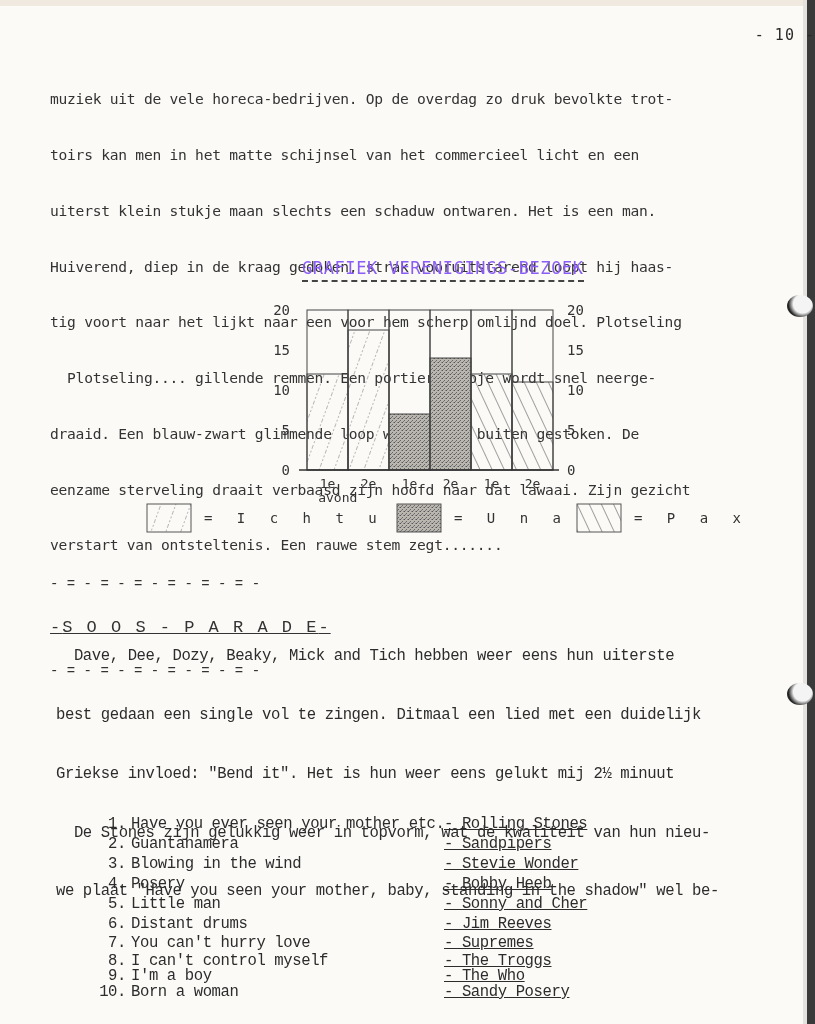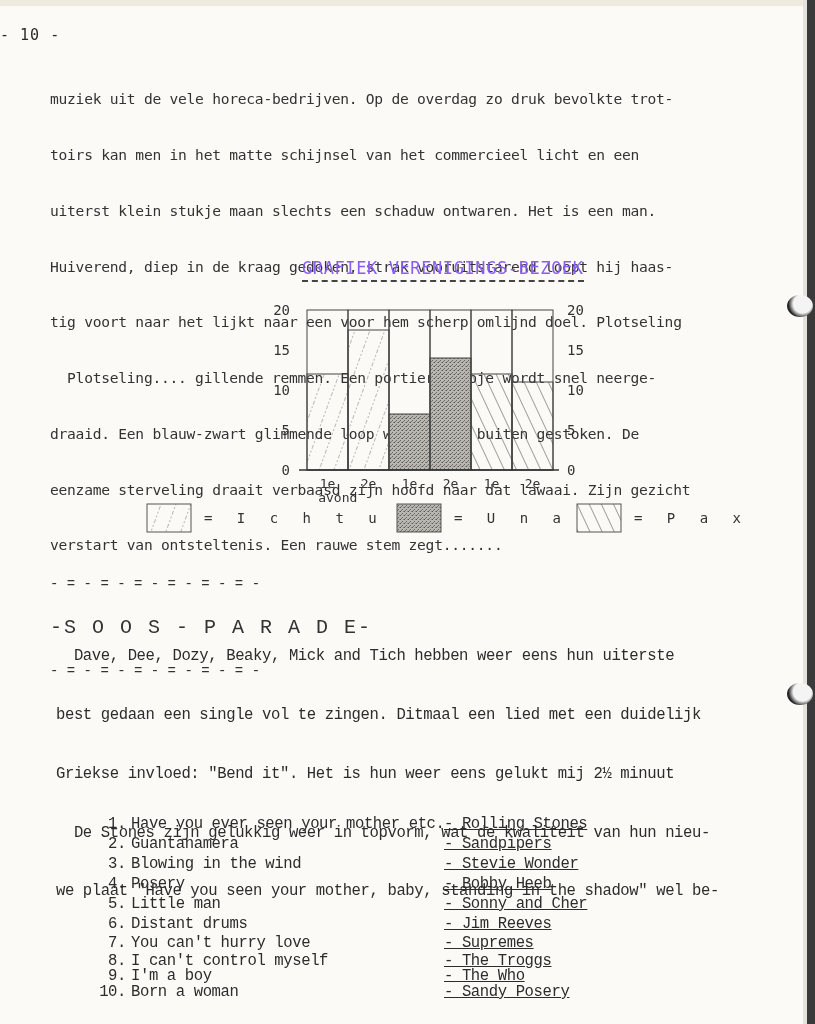--- a/index.html
+++ b/index.html
@@ -17,21 +17,21 @@
     background:#e4e2dd;
   }
   .top-edge { position:absolute; left:0; top:0; width:815px; height:6px; background:#efe9df; }
   .hole {
     position:absolute; right:2px; width:26px; height:22px; border-radius:50%;
     background:radial-gradient(circle at 60% 40%, #f4f4f4 0 45%, #222 70%, #444 100%);
   }
   .mono { font-family:"DejaVu Sans Mono", monospace; }
 
   .pagenum {
-    position:absolute; top:26px; left:0; width:815px; text-align:left;
+    position:absolute; top:26px; left:0; width:815px; text-align:right;
     font-size:15px; letter-spacing:1px;
   }
   .intro {
     position:absolute; left:50px; top:53px; width:740px;
     font-size:14.6px; line-height:18.6px; letter-spacing:-0.25px;
     white-space:pre;
     color:#333;
   }
   .chart-title {
     position:absolute; left:302px; top:258px; font-size:17px; letter-spacing:0.6px;
@@ -45,21 +45,21 @@
   .legend-swatch { width:46px; height:30px; }
   .legend-label {
     font-family:"DejaVu Sans Mono", monospace; font-size:14px; letter-spacing:8px;
     margin-left:12px; color:#333;
   }
 
   .soos {
     position:absolute; left:50px; top:552px; font-family:"Liberation Mono", monospace;
     font-size:14px; line-height:13px; color:#333; white-space:pre;
   }
-  .soos .title { font-size:20px; letter-spacing:2px; line-height:22px; }
+  .soos .title { font-size:17px; letter-spacing:2px; line-height:22px;text-decoration:underline; }
 
   .body2 {
     position:absolute; left:56px; top:608px; width:740px;
     font-family:"Liberation Mono", monospace;
     font-size:15.6px; line-height:19.6px; letter-spacing:-0.4px;
     white-space:pre; color:#2c2c2c;
   }
   .toplist { position:absolute; left:76px; top:815px; width:600px;
     font-family:"Liberation Mono", monospace; color:#2c2c2c; font-size:15.6px; letter-spacing:-0.4px; }
   .row { position:absolute; left:0; height:20px; white-space:pre; }

